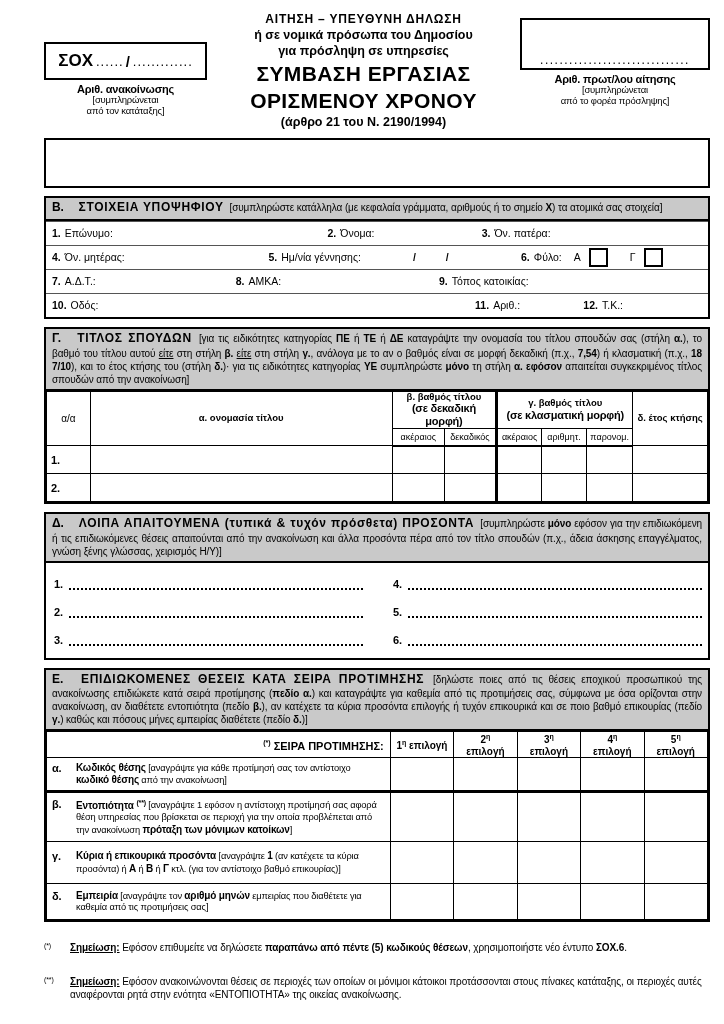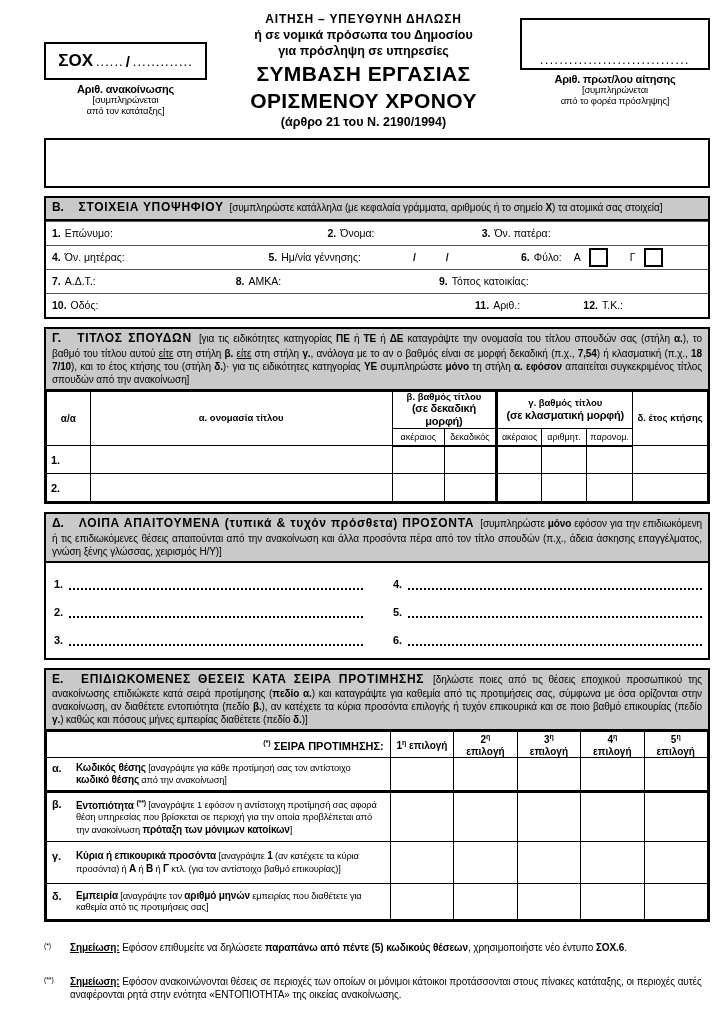--- a/index.html
+++ b/index.html
@@ -231,21 +231,21 @@
             <col style="width:45.7%">
           <col style="width:7.9%">
             <col style="width:7.9%">
           <col style="width:6.8%">
             <col style="width:6.8%">
             <col style="width:7%">
           <col style="width:11.3%">
         </colgroup>
         <tbody>
             <tr>
-          <th rowspan="2" class="g-head" style="font-weight:bold;font-size:10px;">α/α</th>
+          <th rowspan="2" class="g-head" style="font-weight:normal;font-size:10px;">α/α</th>
           <th rowspan="2" class="g-head">α. ονομασία τίτλου</th>
           <th colspan="2" class="g-head" style="height:26px;">
             <span>β. βαθμός τίτλου</span><br>
             <span class="g-sub">(σε <b>δεκαδική</b> μορφή)</span>
           </th>
           <th colspan="3" class="g-head thickL">
             <span>γ. βαθμός τίτλου</span><br>
             <span class="g-sub">(σε <b>κλασματική</b> μορφή)</span>
           </th>
           <th rowspan="2" class="g-head">δ. έτος κτήσης</th>

